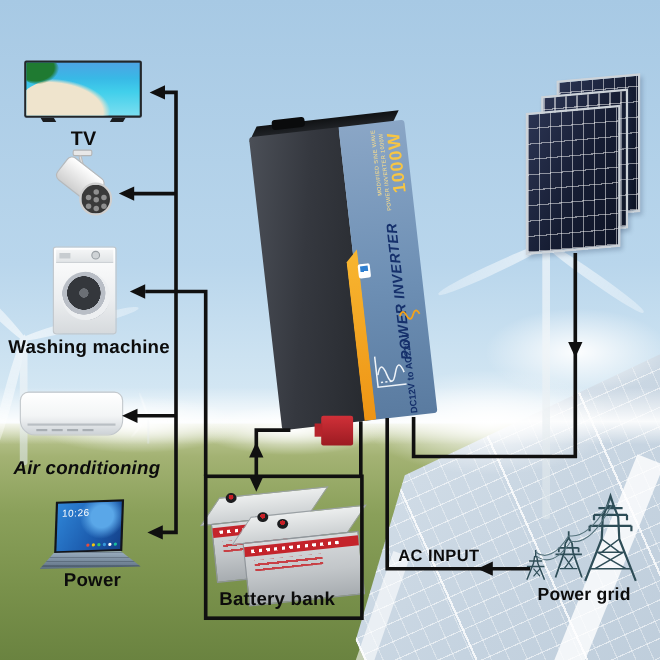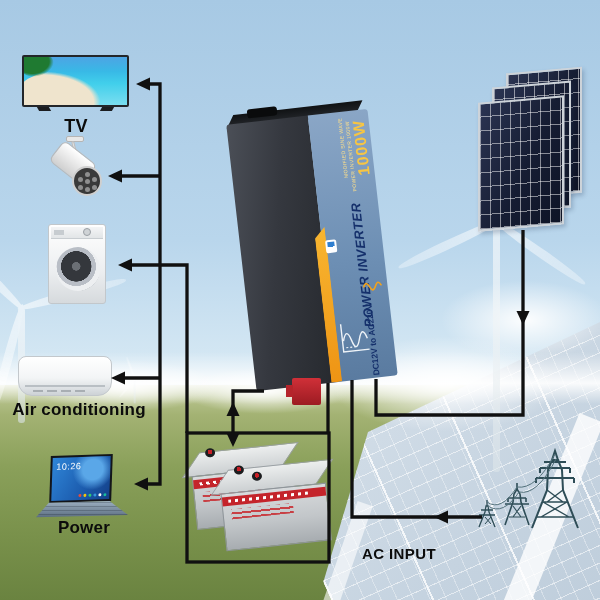--- a/index.html
+++ b/index.html
@@ -121,21 +121,21 @@
   .bat .front{margin-top:-1px;background:linear-gradient(180deg,#d8dbdd 0%,#c2c6c9 55%,#a7acb0 100%);border:1px solid #8f959a;position:relative;}
   .bat .redstrip{position:absolute;left:0;top:3px;right:0;height:9px;background:#c4242b;
       }
   .bat .redstrip i{position:absolute;left:6px;top:3px;right:18px;height:3px;display:block;
       background:repeating-linear-gradient(90deg,#fff 0 3px,rgba(255,255,255,0) 3px 7px);}
   .bat .marks{position:absolute;left:8px;top:16px;width:60%;height:10px;
       background:repeating-linear-gradient(0deg,rgba(200,40,45,.85) 0 2px,rgba(0,0,0,0) 2px 5px);}
   .bat .stud{position:absolute;width:10px;height:9px;border-radius:50%;background:radial-gradient(circle at 50% 40%,#c81f26 0 30%,#1c1d1f 32% 100%);}
 
   .wiresvg{position:absolute;left:0;top:0;z-index:9;}
-  .ac-input{position:absolute;left:362px;top:497px;font-size:15px;font-weight:700;color:#0c0c0c;z-index:12;letter-spacing:.4px;margin-top:48px;}
+  .ac-input{position:absolute;left:362px;top:497px;font-size:15px;font-weight:700;color:#0c0c0c;z-index:12;letter-spacing:.4px;}
 </style>
 </head>
 <body>
 
 <div class="stage">
 
   <div class="grass"></div>
   <div class="solarfield">
     <div class="tex"></div>
     <div class="band" style="left:528px;top:408px;width:26px;height:270px;transform:rotate(22deg);"></div>
@@ -194,29 +194,30 @@
       <div class="dot" style="left:11px;top:19px;"></div>
     </div>
   </div>
 
   <div class="wash">
     <div class="cp"></div>
       <div class="knob"></div>
       <div class="disp"></div>
     <div class="door"></div>
   </div>
+  <div class="lbl" style="left:6px;top:306px;width:150px;">Washing machine</div>
 
   <div class="ac">
     <div class="flap"></div>
     <div class="slit" style="left:14px;"></div>
     <div class="slit" style="left:28px;"></div>
     <div class="slit" style="left:42px;"></div>
     <div class="slit" style="left:56px;"></div>
   </div>
-  <div class="lbl" style="left:4px;top:400px;width:150px;">Air conditioning</div>
+  <div class="lbl" style="left:4px;top:416px;width:150px;font-style:italic;">Air conditioning</div>
 
   <div class="laptop">
     <div class="lap-screen">
       <div class="lap-wall">
         <div class="lap-time">10:26</div>
         <div class="lap-dock">
           <i style="background:#e74c3c;"></i>
             <i style="background:#f1c40f;"></i>
             <i style="background:#2ecc71;"></i>
           <i style="background:#3498db;"></i>
@@ -277,20 +278,21 @@
       <div class="stud" style="left:6px;top:-4px;transform:skewX(40deg);"></div>
       <div class="stud" style="left:30px;top:4px;transform:skewX(40deg);"></div>
     </div>
     <div class="front" style="width:106px;height:58px;">
       <div class="redstrip">
           <i></i>
         </div>
         <div class="marks"></div>
     </div>
   </div>
+  <div class="lbl" style="left:194px;top:535px;width:116px;">Battery bank</div>
 
   <svg class="wiresvg" style="left:455px;top:440px;z-index:4;" width="145" height="100" viewBox="0 0 145 100">
     <g stroke="#2e4d57" fill="none" stroke-width="2">
       <path d="M77 88 L92 50 L93 30 L97 20 L103 20 L107 30 L108 50 L123 88"></path>
       <path d="M97 20 L100 11 L103 20 M89 22 H111 M85 28 H115 M81 38 H119 M85 28 V33 M115 28 V33 M81 38 V43 M119 38 V43"></path>
       <path d="M92 50 L108 62 M108 50 L92 62 M88 62 H112 M88 62 L114 77 M112 62 L86 77 M82 77 H118" stroke-width="1.4"></path>
     </g>
     <g stroke="#2e4d57" fill="none" stroke-width="1.6">
       <path d="M50 85 L58 62 L59 54 L62 49 L65 54 L66 62 L74 85"></path>
       <path d="M62 49 V43 M53 58 H71 M50 64 H74 M53 58 V62 M71 58 V62"></path>
@@ -298,20 +300,21 @@
     </g>
     <g stroke="#2e4d57" fill="none" stroke-width="1.3">
       <path d="M24 87 L30 72 L31 66 L33 66 L34 72 L40 87"></path>
       <path d="M32 66 V60 M26 70 H38 M24 75 H40"></path>
       <path d="M30 77 L36 84 M36 77 L30 84" stroke-width="1"></path>
     </g>
     <g stroke="#54727c" fill="none" stroke-width="1">
       <path d="M32 62 Q46 72 62 47 M62 47 Q81 50 100 14 M33 66 Q48 76 64 52 Q82 56 101 19"></path>
     </g>
   </svg>
+  <div class="lbl" style="left:478px;top:532px;width:106px;font-size:16px;">Power grid</div>
 
   <svg class="wiresvg" width="600" height="600" viewBox="0 0 600 600">
     <g stroke="#101010" stroke-width="3.3" fill="none">
       <path d="M148 84 H160 V484 H146"></path>
       <path d="M160 176 H120"></path>
       <path d="M160 378 H123"></path>
       <path d="M132 265 H187 V433"></path>
       <rect x="187" y="433" width="142" height="129"></rect>
       <path d="M264 391 H233 V443"></path>
       <path d="M328 383 V433"></path>

